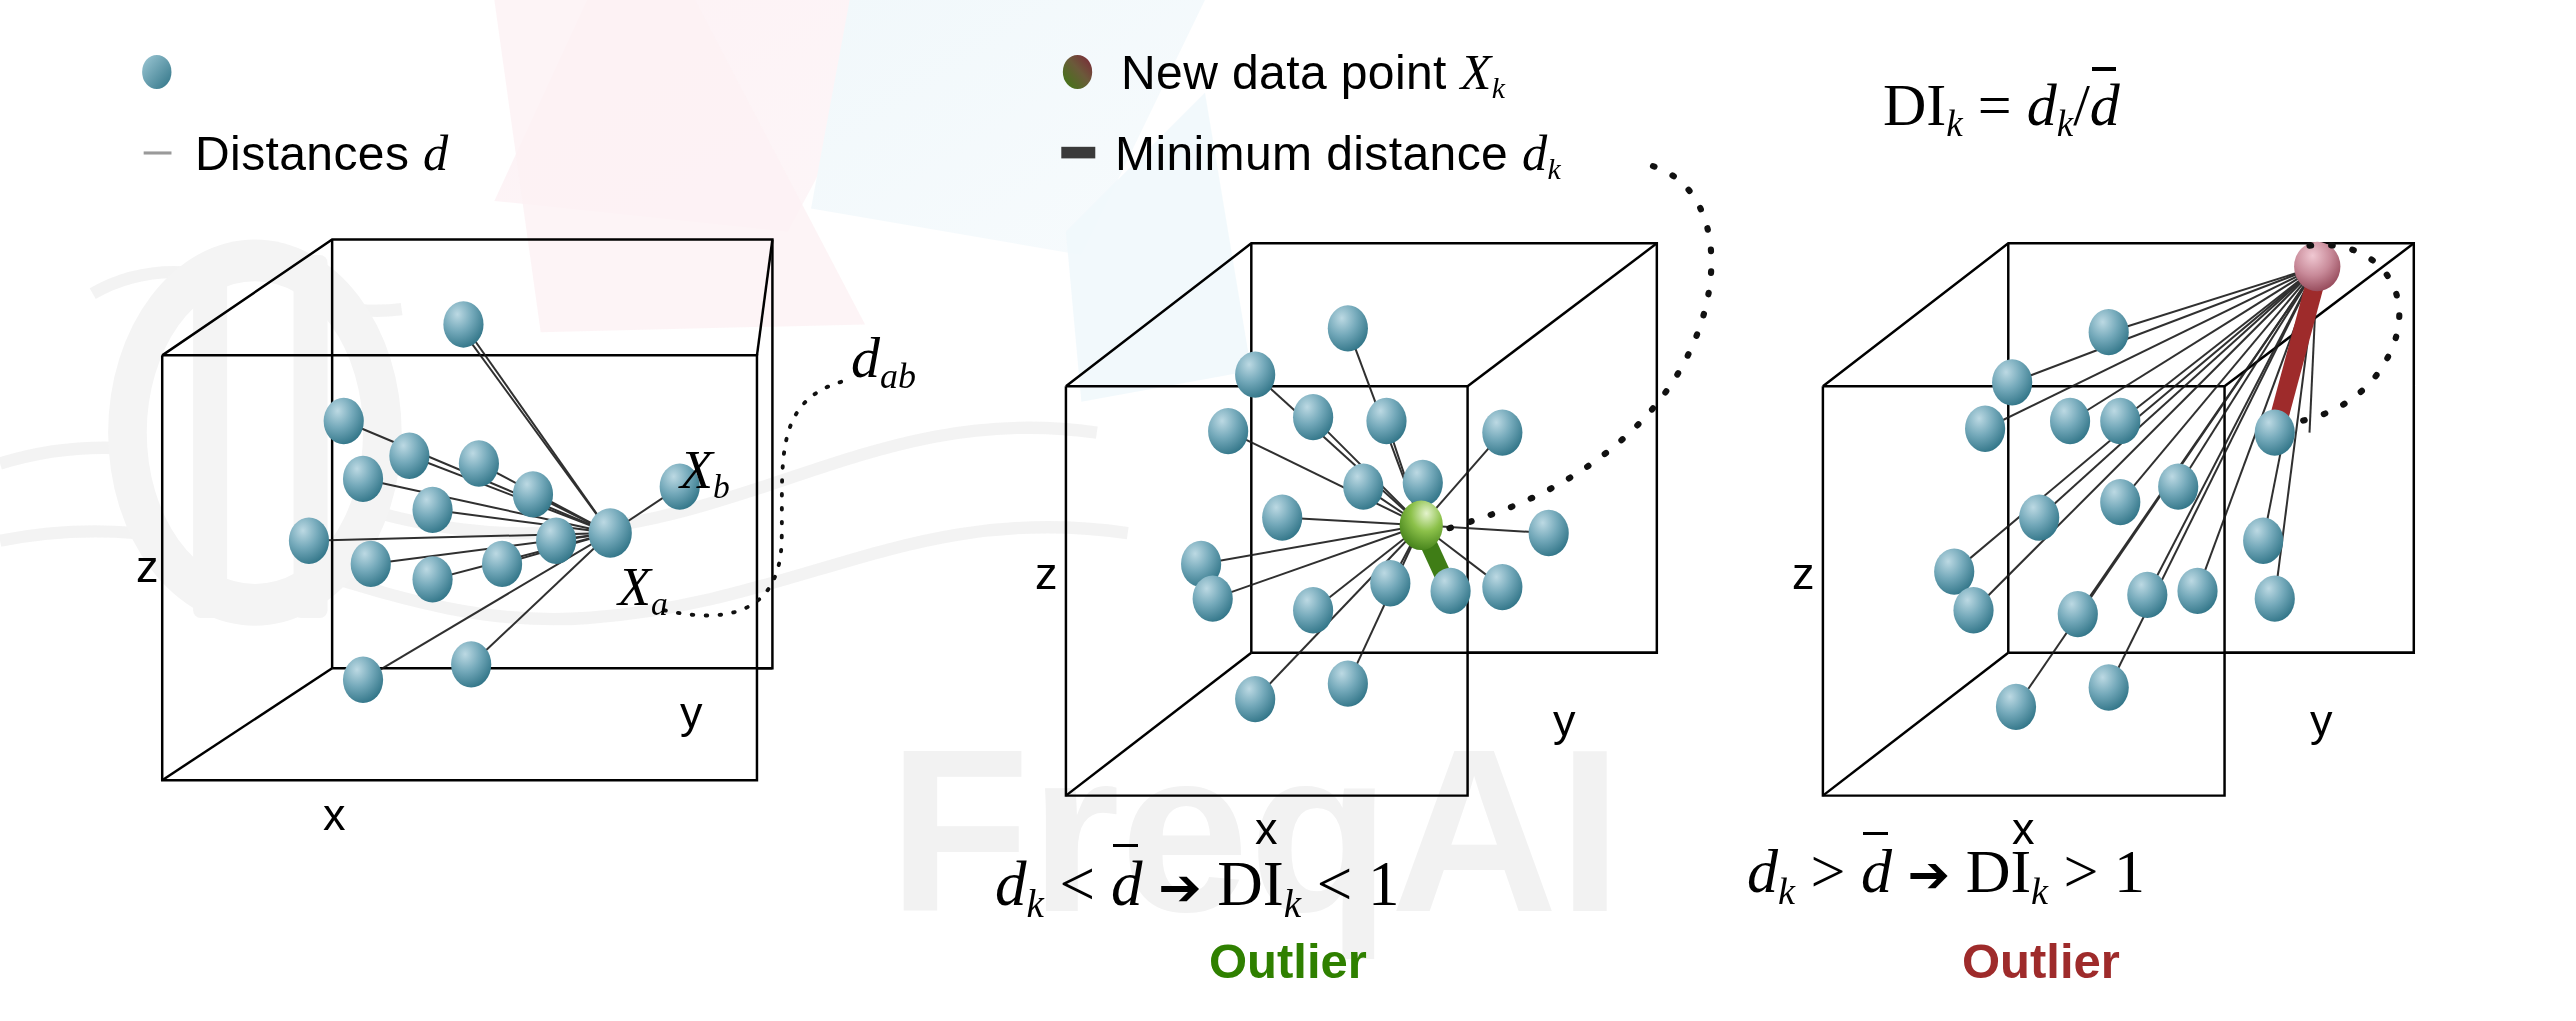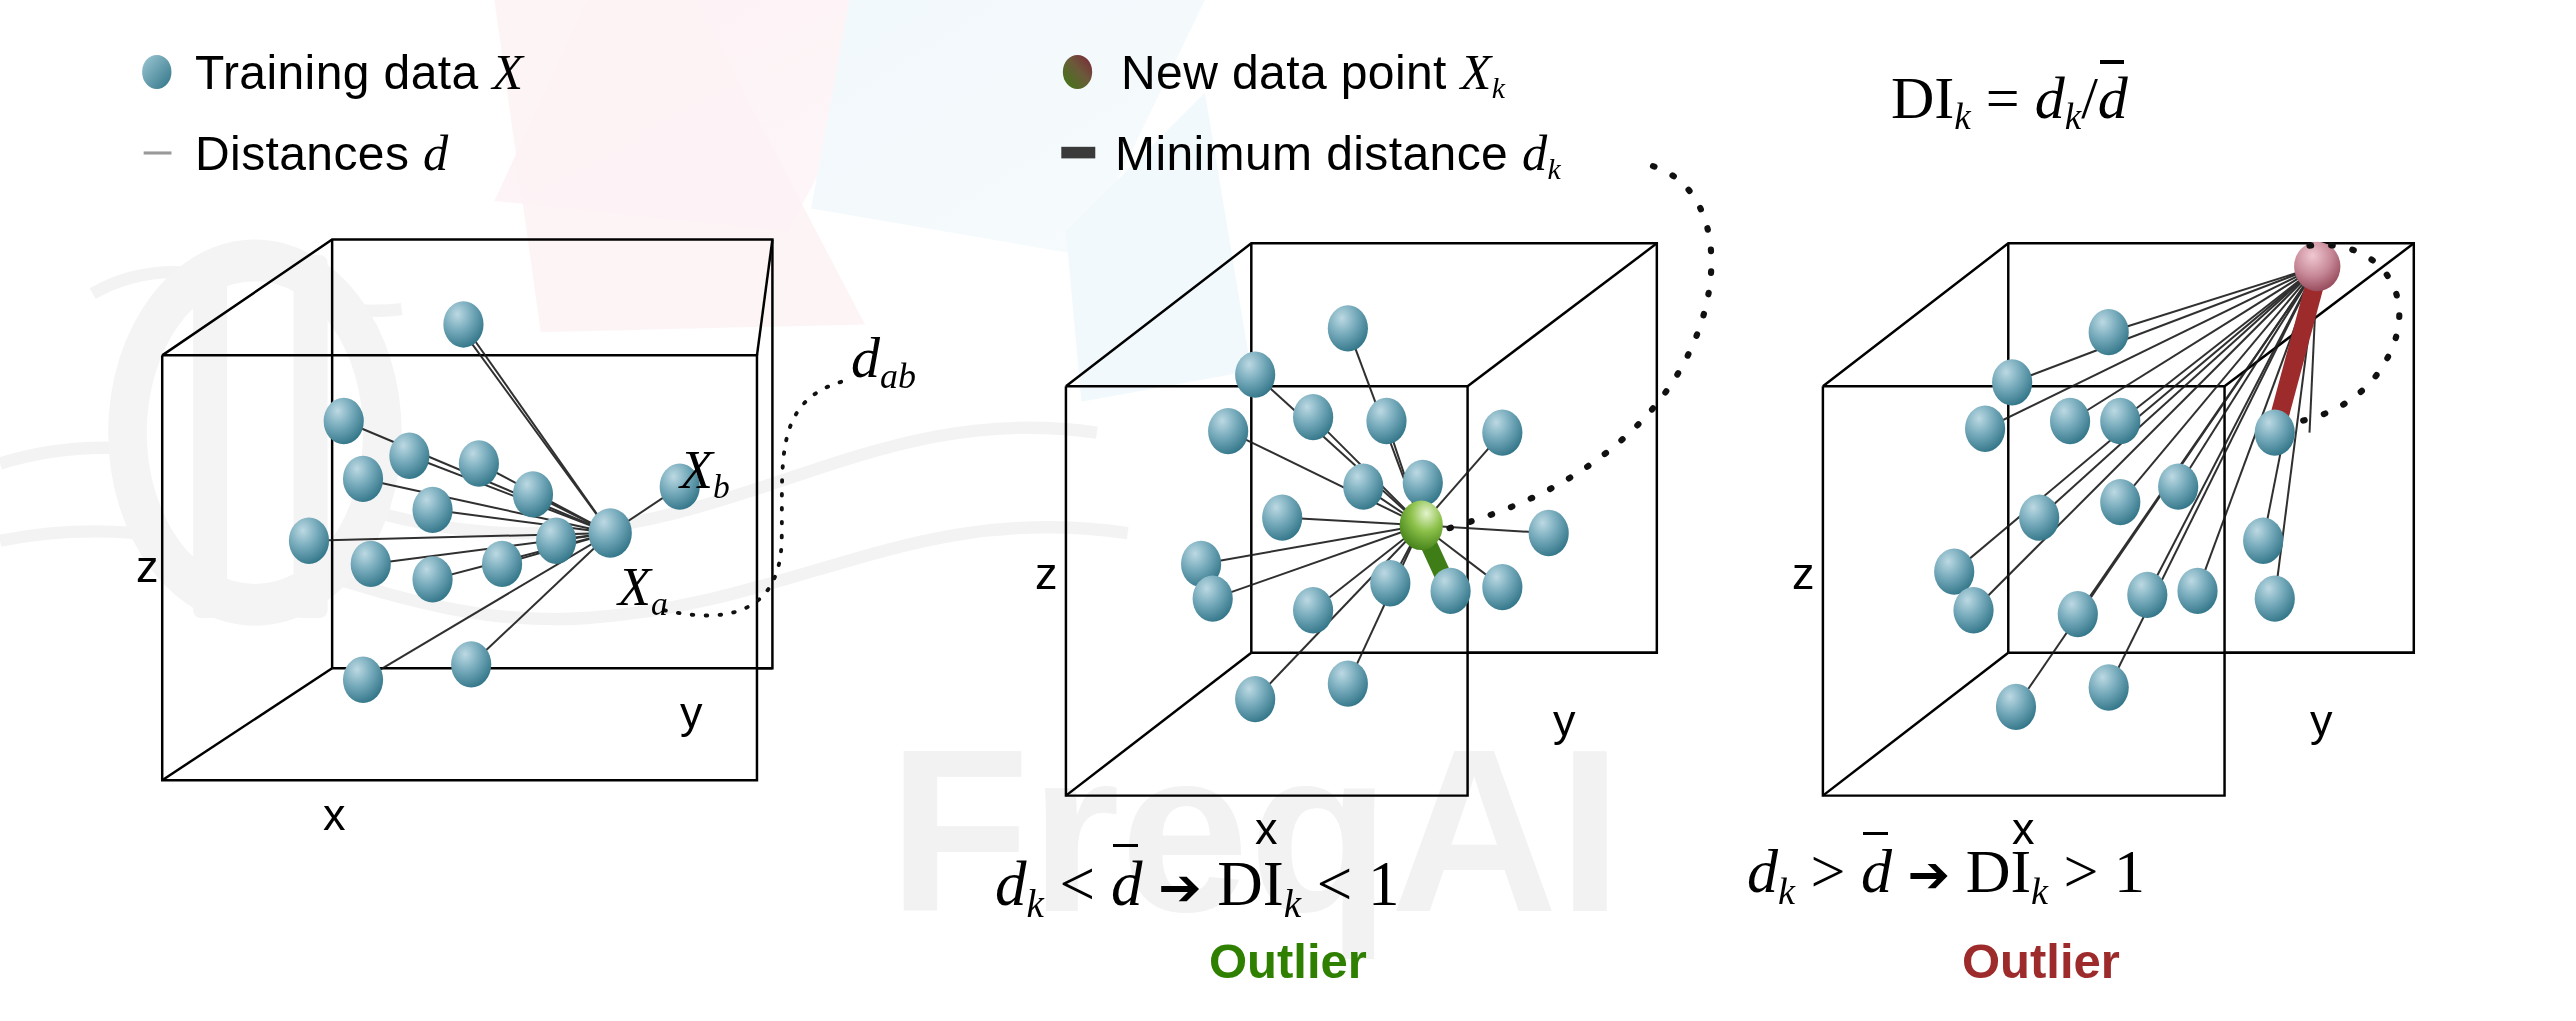--- a/index.html
+++ b/index.html
@@ -237,41 +237,37 @@
       <ellipse cx="2930" cy="700" rx="26" ry="30" fill="url(#gBlue)"></ellipse>
       <ellipse cx="2945" cy="775" rx="26" ry="30" fill="url(#gBlue)"></ellipse>
       <ellipse cx="2610" cy="915" rx="26" ry="30" fill="url(#gBlue)"></ellipse>
       <ellipse cx="2730" cy="890" rx="26" ry="30" fill="url(#gBlue)"></ellipse>
       <ellipse cx="2945" cy="560" rx="26" ry="30" fill="url(#gBlue)"></ellipse>
     </g>
     <ellipse cx="3000" cy="345" rx="30" ry="32" fill="url(#gRed)"></ellipse>
     <path d="M2990,318 C3080,308 3130,380 3095,455 C3070,510 3020,540 2962,548" fill="none" stroke="#111" stroke-width="8" stroke-linecap="round" stroke-dasharray="2 26"></path>
   </svg>
 
-  <div class="txt legend-label" style="left:195px;top:43px;">
-    <span>Training data</span>
-    <span class="math" style="font-size:1.05em;">X</span>
-  </div>
 
   <div class="txt legend-label" style="left:195px;top:124px;">
     <span>Distances</span>
     <span class="math" style="font-size:1.05em;">d</span>
   </div>
 
   <div class="txt legend-label" style="left:1121px;top:43px;">
     <span>New data point</span>
     <span class="math" style="font-size:1.05em;">X</span><span class="sub">k</span>
   </div>
 
   <div class="txt legend-label" style="left:1115px;top:124px;">
     <span>Minimum distance</span>
     <span class="math" style="font-size:1.05em;">d</span><span class="sub">k</span>
   </div>
 
-  <div class="txt formula" style="left:1883px;top:64px;font-size:60px;margin-left:8px;">
+  <div class="txt formula" style="left:1883px;top:71px;font-size:60px;">
     <span class="mathup">DI</span><span class="sub">k</span>
     <span class="mathup">=</span>
     <span class="math">d</span><span class="sub">k</span><span class="mathup">/</span><span class="math bar">d</span>
   </div>
 
   <div class="txt pt-label" style="left:851px;top:324px;font-size:58px;">
     <span class="math">d</span><span class="sub">ab</span>
   </div>
 
   <div class="txt pt-label" style="left:680px;top:439px;">

